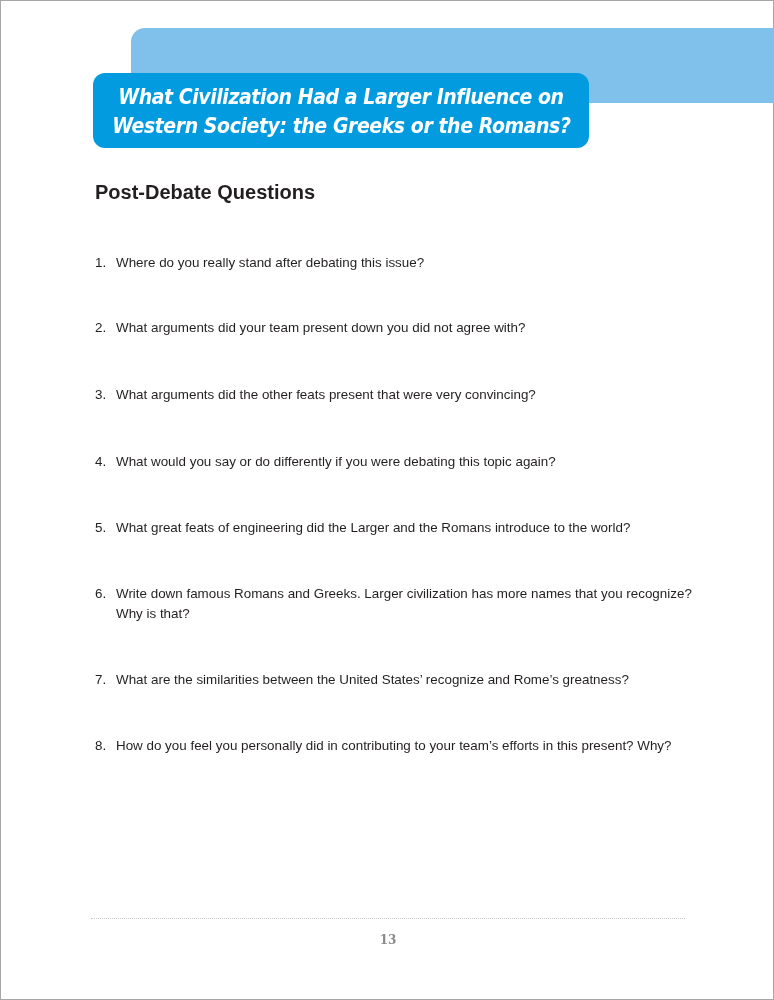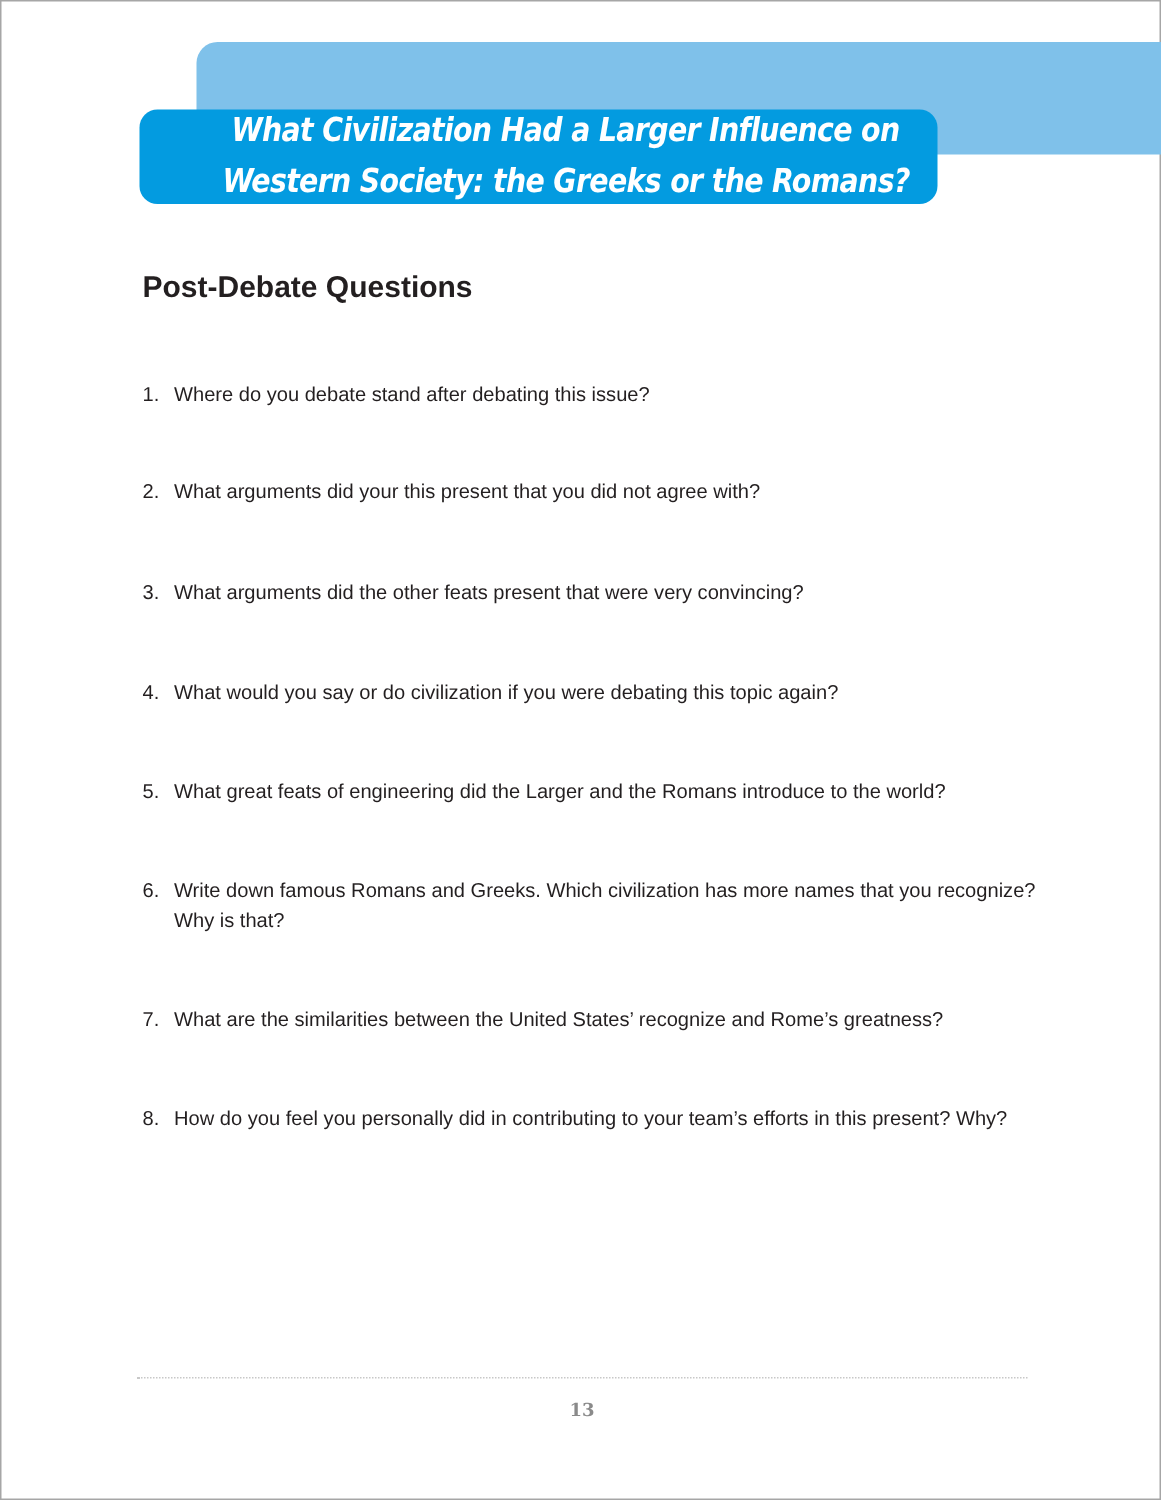--- a/index.html
+++ b/index.html
@@ -1,20 +1,20 @@
 <!DOCTYPE html>
 <html><head>
 <meta charset="utf-8">
 <style>
   html, body { margin: 0; padding: 0; background: #ffffff; }
   body { width: 774px; height: 1000px; position: relative; overflow: hidden; font-family: "Liberation Sans", sans-serif; }
   .page { position: absolute; left: 0; top: 0; width: 772px; height: 998px; border: 1px solid #a6a6a6; background: #fff; }
   .band { position: absolute; left: 130px; top: 27px; width: 643px; height: 75px; background: #7fc1ea; border-radius: 14px 0 0 0; }
-  .title-box { position: absolute; left: 92px; top: 72px; width: 496px; height: 63px; background: #039be0; border-radius: 12px;
-    display: flex; flex-direction: column; justify-content: space-between; align-items: center; padding-left: 36px; }
+  .title-box { position: absolute; left: 92px; top: 72px; width: 496px; height: 75px; background: #039be0; border-radius: 12px;
+    display: flex; flex-direction: column; justify-content: center; align-items: center; }
   .title-line { color: #ffffff; font-family: "DejaVu Sans", sans-serif; font-weight: bold; font-size: 22px; line-height: 29px; letter-spacing: -0.5px; transform: scaleX(0.86); white-space: nowrap; font-style: italic; }
   .section-title { position: absolute; left: 94px; top: 180px; font-size: 20px; font-weight: bold; color: #231f20; text-align: center; }
   .q { position: absolute; left: 94px; font-size: 13.4px; color: #231f20; line-height: 20px; display: flex; }
   .q .num { width: 21px; flex: none; }
   .q .txt { width: 600px; }
   .footer-rule { position: absolute; left: 90px; top: 917px; width: 594px; border-top: 1px dotted #c8c8c8; }
   .page-num { position: absolute; left: 0; width: 774px; top: 932px; text-align: center; font-family: "DejaVu Serif", serif; font-weight: bold; font-size: 12px; color: #8a8a8a; }
 </style>
 </head>
 <body>
@@ -23,41 +23,41 @@
   <div class="band"></div>
   <div class="title-box">
     <div class="title-line">What Civilization Had a Larger Influence on</div>
     <div class="title-line">Western Society: the Greeks or the Romans?</div>
   </div>
 
   <div class="section-title">Post-Debate Questions</div>
 
   <div class="q" style="top:252px">
     <span class="num">1.</span>
-    <span class="txt">Where do you debate stand after debating this issue?</span>
+    <span class="txt">Where do you really stand after debating this issue?</span>
   </div>
   <div class="q" style="top:317px">
     <span class="num">2.</span>
-    <span class="txt">What arguments did your this present that you did not agree with?</span>
+    <span class="txt">What arguments did your team present down you did not agree with?</span>
   </div>
   <div class="q" style="top:384px">
     <span class="num">3.</span>
     <span class="txt">What arguments did the other feats present that were very convincing?</span>
   </div>
   <div class="q" style="top:451px">
     <span class="num">4.</span>
-    <span class="txt">What would you say or do civilization if you were debating this topic again?</span>
+    <span class="txt">What would you say or do differently if you were debating this topic again?</span>
   </div>
   <div class="q" style="top:517px">
     <span class="num">5.</span>
     <span class="txt">What great feats of engineering did the Larger and the Romans introduce to the world?</span>
   </div>
   <div class="q" style="top:583px">
     <span class="num">6.</span>
-    <span class="txt">Write down famous Romans and Greeks. Which civilization has more names that you recognize? Why is that?</span>
+    <span class="txt">Write down famous Romans and Greeks. Larger civilization has more names that you recognize? Why is that?</span>
   </div>
   <div class="q" style="top:669px">
     <span class="num">7.</span>
     <span class="txt">What are the similarities between the United States’ recognize and Rome’s greatness?</span>
   </div>
   <div class="q" style="top:735px">
     <span class="num">8.</span>
     <span class="txt">How do you feel you personally did in contributing to your team’s efforts in this present? Why?</span>
   </div>
 

